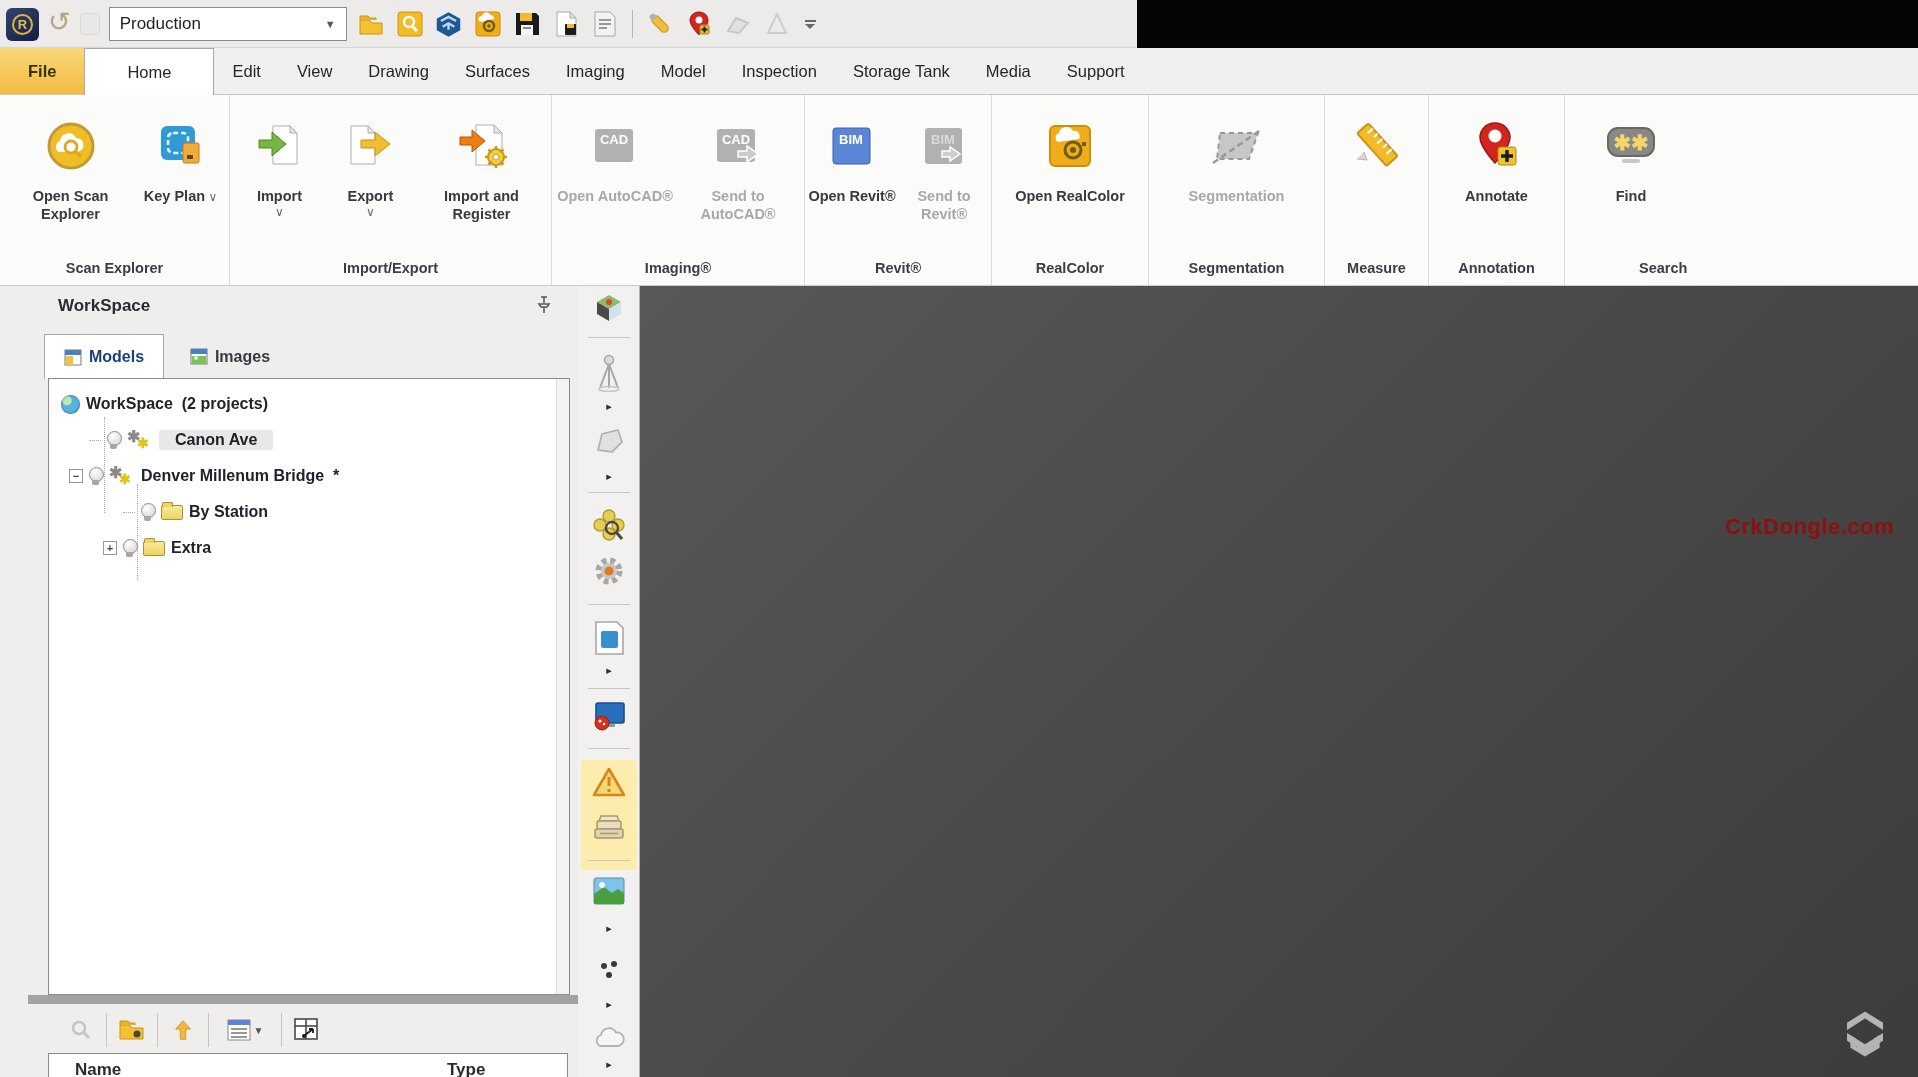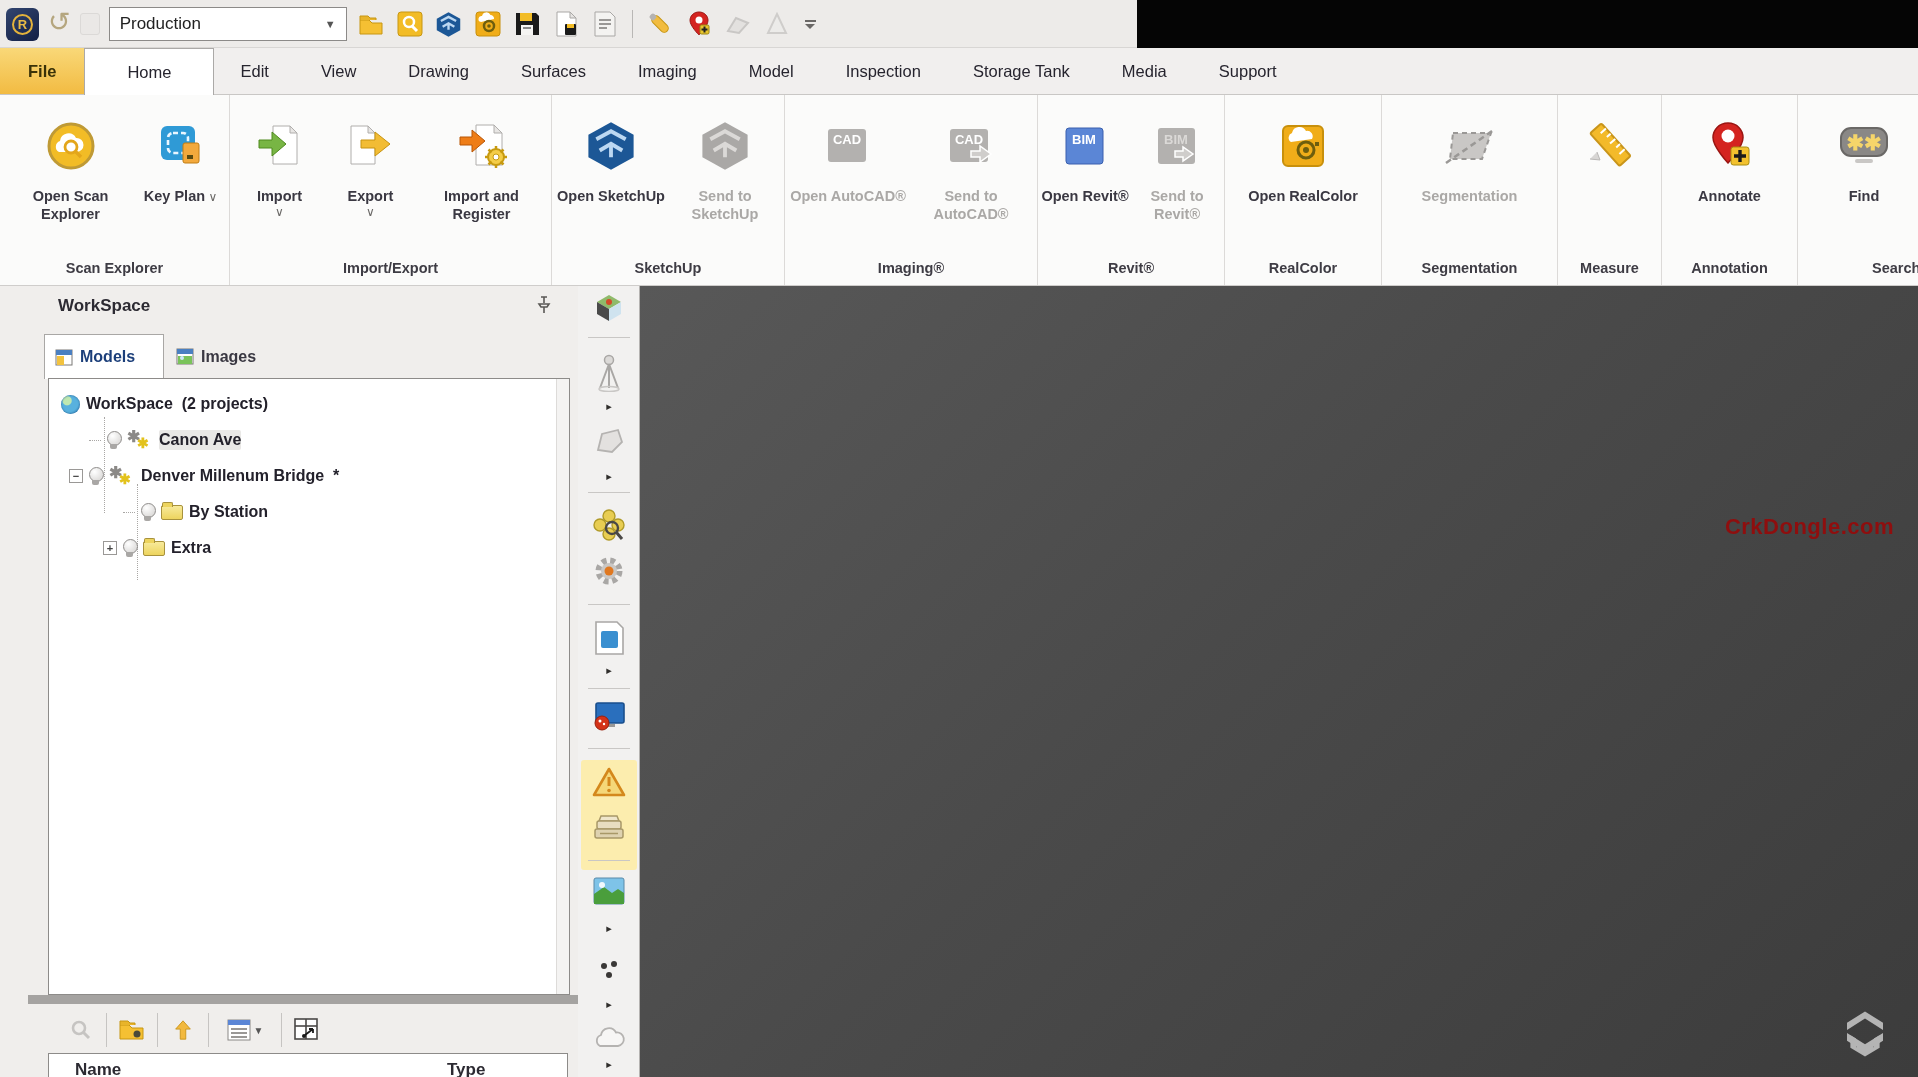--- a/index.html
+++ b/index.html
@@ -17,21 +17,21 @@
   .combo{width:238px;height:34px;background:#fff;border:1px solid #8c8a88;display:flex;align-items:center;padding:0 10px;font-size:17px;color:#222;justify-content:space-between;}
   .combo .car{font-size:11px;color:#555;}
   .tico{width:30px;height:30px;display:flex;align-items:center;justify-content:center;}
   .tsep{width:1px;height:28px;background:#b9b7b5;margin:0 3px;}
   .ovf{display:flex;flex-direction:column;align-items:center;gap:2px;margin-left:4px;}
   .ovf b{width:11px;height:2px;background:#6a6866;}
   .ovf s{width:0;height:0;border-left:5px solid transparent;border-right:5px solid transparent;border-top:5px solid #6a6866;}
 
   
   #menubar{position:absolute;left:0;top:48px;width:100%;height:47px;background:#f1efee;border-bottom:1px solid #c9c7c5;display:flex;align-items:stretch;}
-  .mtab{display:flex;align-items:center;padding:0 26px;font-size:16.5px;color:#26242e;cursor:default;}
+  .mtab{display:flex;align-items:center;padding:0 18px;font-size:16.5px;color:#26242e;cursor:default;}
   .mtab.file{background:linear-gradient(#f9d878,#f2bb42);padding:0 28px;font-weight:600;color:#3a3208;}
   .mtab.active{background:#fff;border:1px solid #aba9a7;border-bottom:none;margin-bottom:-1px;padding:0 42px;}
 
   
   #ribbon{position:absolute;left:0;top:95px;width:100%;height:191px;background:#fbfbfa;border-bottom:1px solid #cfcdcb;display:flex;overflow:hidden;}
   .grp{display:flex;flex-direction:column;border-right:1px solid #dcdad8;flex:0 0 auto;}
   .grp:last-child{border-right:none;}
   .grp-btns{flex:1;display:flex;justify-content:center;padding-top:6px;}
   .grp-label{height:30px;line-height:26px;text-align:center;font-size:14.5px;font-weight:600;color:#3e3c44;}
   .rbtn{display:flex;flex-direction:column;align-items:center;padding-top:4px;}
@@ -42,28 +42,28 @@
   .chevi .rlabel::after{content:" ∨";font-size:12px;color:#6a6866;font-weight:400;}
   .gl-left{text-align:left;padding-left:74px;}
 
   
   #main{position:absolute;left:0;top:286px;width:100%;height:791px;display:flex;overflow:hidden;}
 
   
   #wsp{position:relative;width:578px;height:100%;background:#f0eeec;flex:0 0 auto;}
   .ws-title{position:absolute;left:58px;top:10px;font-size:17px;font-weight:600;color:#2c2a32;}
   .ws-pin{position:absolute;right:26px;top:10px;}
-  .wtab{position:absolute;top:48px;height:45px;display:flex;align-items:center;gap:7px;font-size:16px;font-weight:600;color:#3a3842;padding:0 10px;}
+  .wtab{position:absolute;top:48px;height:45px;display:flex;align-items:center;gap:7px;font-size:16px;font-weight:600;color:#3a3842;padding:0 10px;justify-content:center;}
   .wtab.active{left:44px;width:120px;background:#fff;border:1px solid #a9a7a5;border-bottom:none;color:#1c3f7a;}
   .wtab.idle{left:166px;width:128px;}
   .treebox{position:absolute;left:48px;top:92px;width:522px;height:617px;background:#fff;border:1px solid #8d8b89;}
   .tscroll{position:absolute;right:0;top:0;width:13px;height:100%;background:#f4f3f2;border-left:1px solid #dddbd9;}
   .trow{position:absolute;left:0;height:34px;display:flex;align-items:center;gap:6px;font-size:16px;font-weight:600;color:#23212b;}
   .tlabel{white-space:pre;}
-  .sel{background:#e9e8e6;border-radius:2px;padding:1px 0;}
+  .sel{background:#e9e8e6;border-radius:2px;padding:1px 16px;}
   .exp{width:14px;height:14px;border:1px solid #9a9896;background:#fff;font-size:11px;line-height:12px;text-align:center;color:#444;flex:0 0 auto;}
   .exp.m::before{content:"−";}
   .exp.p::before{content:"+";}
   .globe{width:19px;height:19px;border-radius:50%;background:radial-gradient(circle at 32% 30%,#bfe8b0 0 22%,#58b1de 28% 62%,#2d78b4);box-shadow:inset 0 0 2px #1d5a8c;}
   .bulb{position:relative;width:14px;height:19px;flex:0 0 auto;}
   .bulb::before{content:"";position:absolute;left:0;top:0;width:13px;height:13px;border-radius:50%;background:radial-gradient(circle at 35% 30%,#ffffff,#d2d0ce);border:1px solid #8f8d8b;}
   .bulb::after{content:"";position:absolute;left:3px;top:13px;width:7px;height:5px;background:#a9a7a5;border-radius:0 0 2px 2px;}
   .gears{position:relative;width:26px;height:22px;flex:0 0 auto;}
   .gears::before{content:"✱";position:absolute;left:0;top:-2px;font-size:16px;color:#8b8987;}
   .gears::after{content:"✱";position:absolute;left:10px;top:6px;font-size:14px;color:#e3c21c;}
@@ -280,43 +280,20 @@
                   <line x1="35.5" y1="38.5" x2="32.5" y2="41.5"></line>
                 </g>
               </svg>
           </span>
           <span class="rlabel">Import and Register</span>
         </div>
       </div>
       <div class="grp-label">Import/Export</div>
     </div>
 
-    <div class="grp" style="width:233px">
-      <div class="grp-btns">
-        <div class="rbtn" style="width:114px">
-          <span class="ric">
-            <svg width="52" height="52" viewBox="0 0 46 46">
-                <path d="M23 2 43 13v20L23 44 3 33V13z" fill="#1c5796"></path>
-                <path d="M10 17l13-7 13 7M13 27l10-6 10 6M23 21v12" stroke="#bcd8f2" stroke-width="3.4" fill="none"></path>
-              </svg>
-          </span>
-          <span class="rlabel">Open SketchUp</span>
-        </div>
-        <div class="rbtn dis" style="width:114px">
-          <span class="ric">
-            <svg width="52" height="52" viewBox="0 0 46 46">
-                <path d="M23 2 43 13v20L23 44 3 33V13z" fill="#aaa8a6"></path>
-                <path d="M10 17l13-7 13 7M13 27l10-6 10 6M23 21v12" stroke="#dbd9d7" stroke-width="3.4" fill="none"></path>
-              </svg>
-          </span>
-          <span class="rlabel">Send to SketchUp</span>
-        </div>
-      </div>
-      <div class="grp-label">SketchUp</div>
-    </div>
 
     <div class="grp" style="width:253px">
       <div class="grp-btns">
         <div class="rbtn dis" style="width:120px">
           <span class="ric">
             <svg width="46" height="42" viewBox="0 0 46 42">
                 <rect x="3" y="4" width="38" height="33" rx="3" fill="#b3b1af"></rect>
                 <text x="22" y="19" text-anchor="middle" font-size="13" font-weight="bold" fill="#fff">CAD</text>
               </svg>
           </span>

